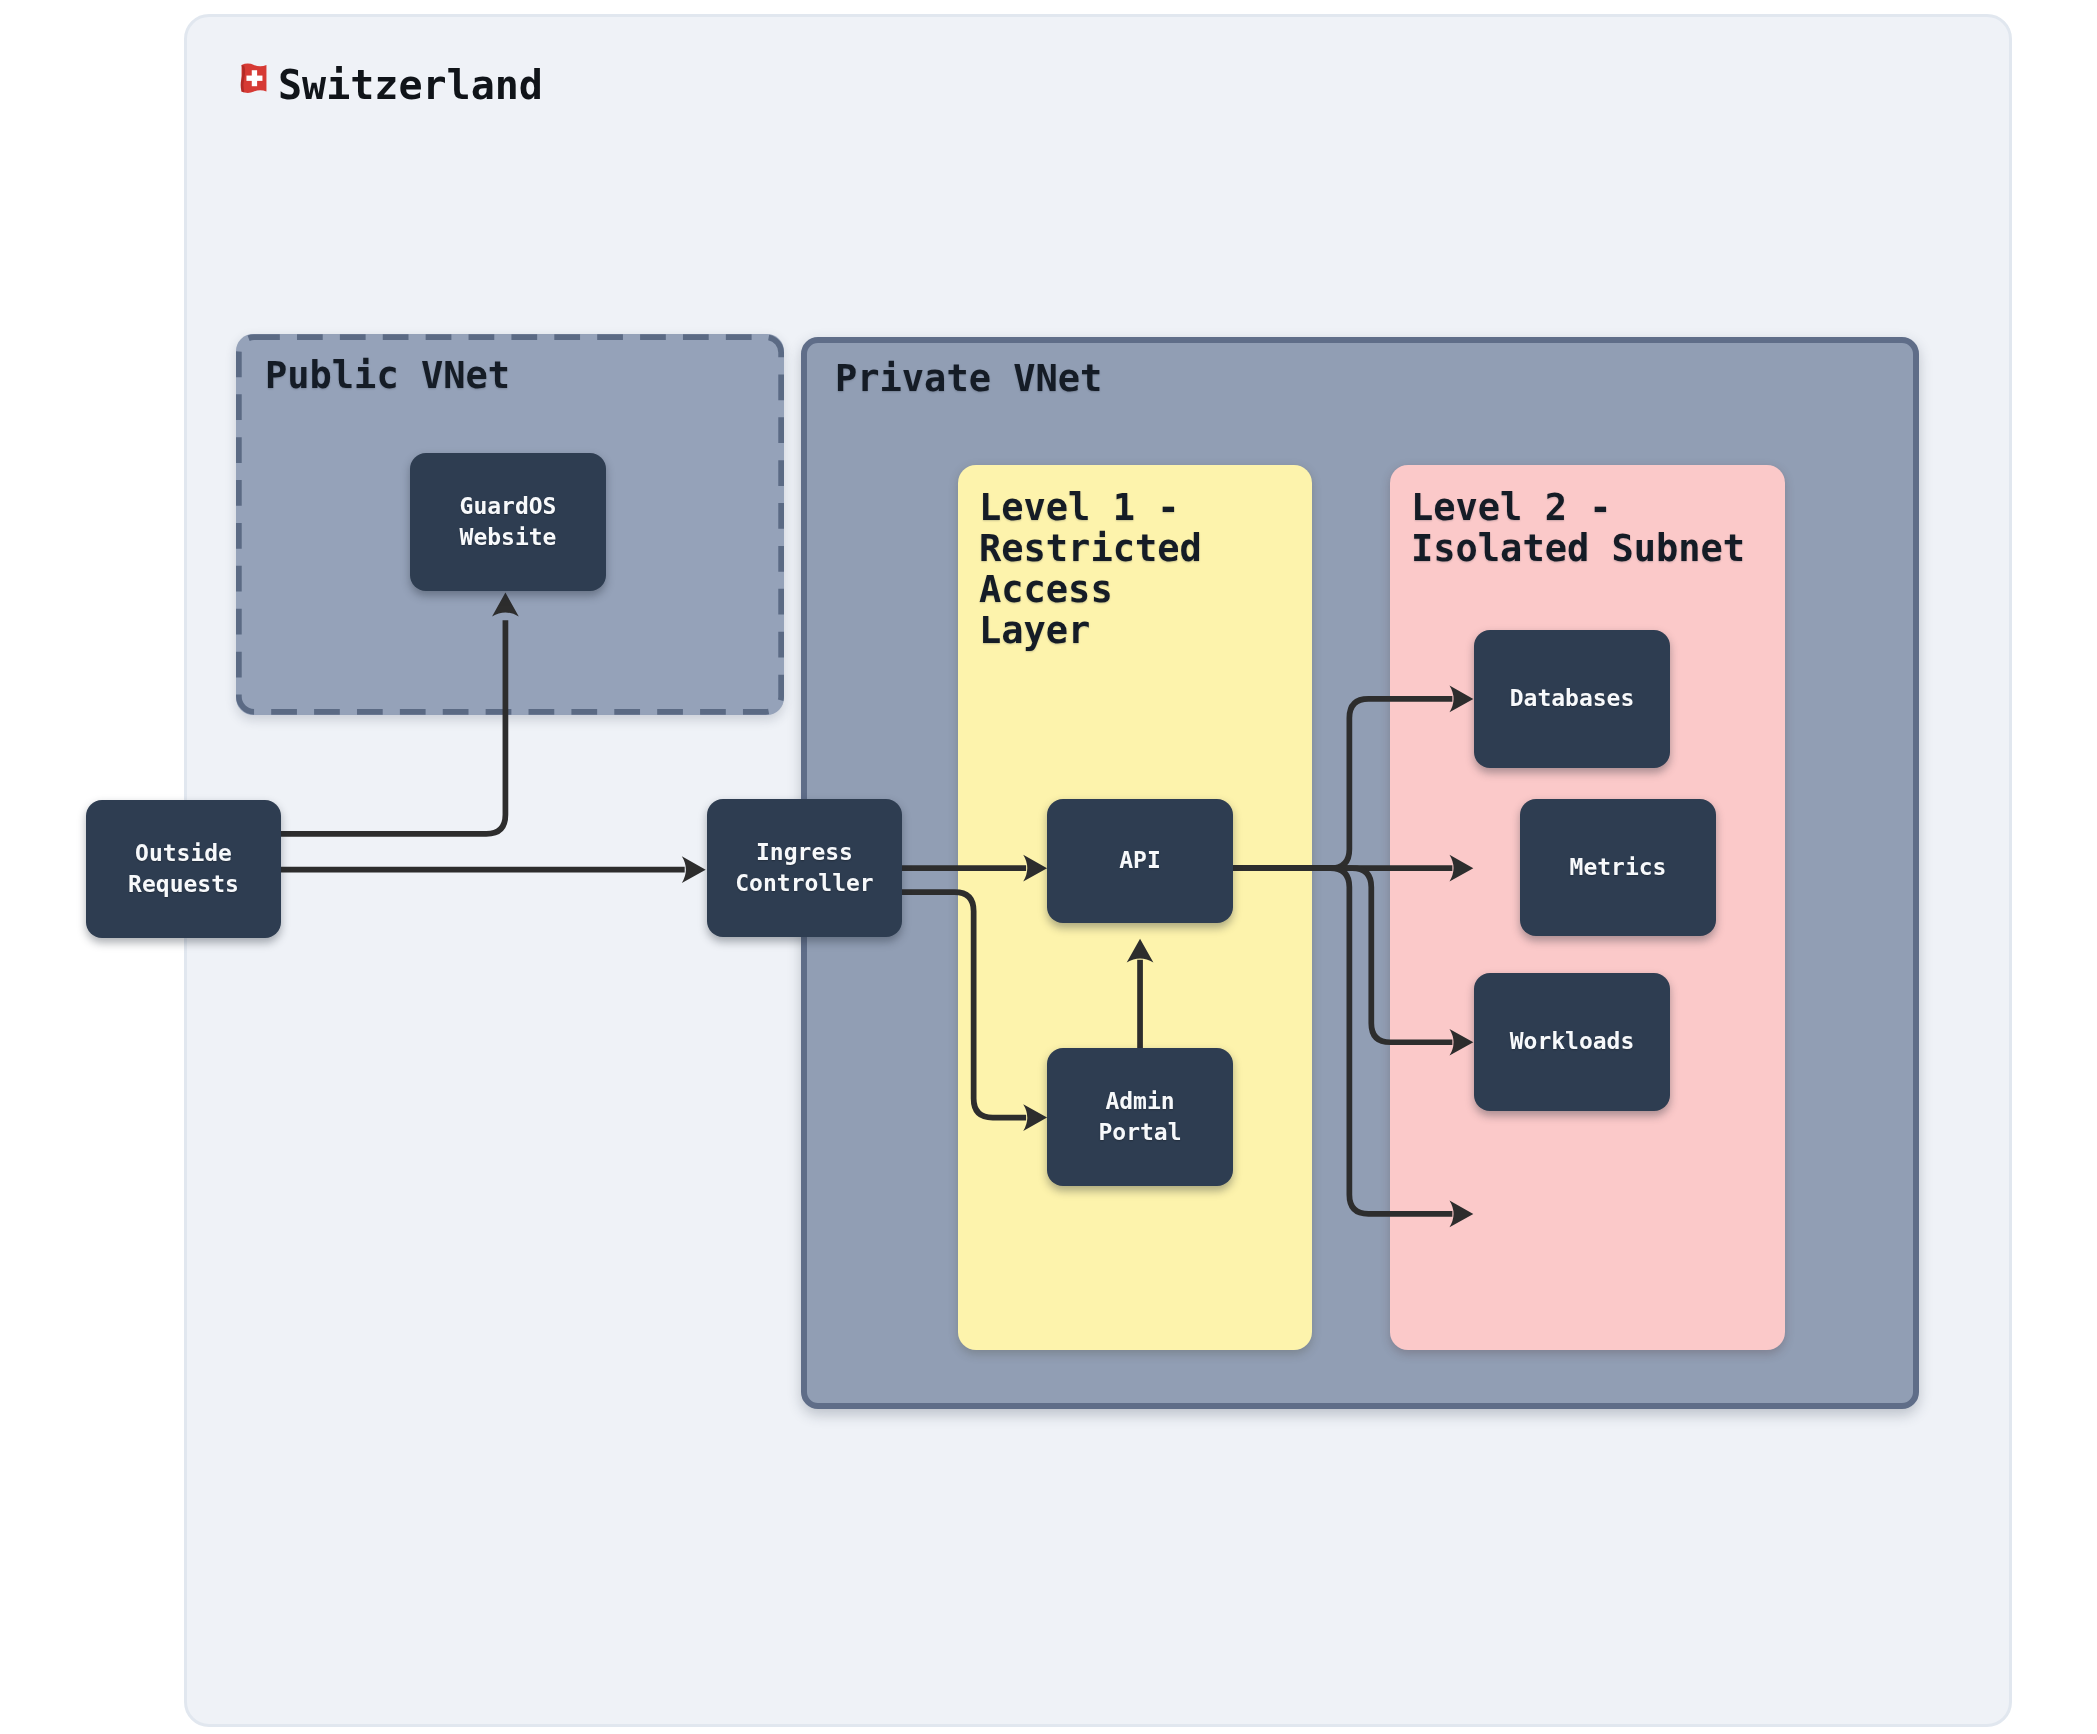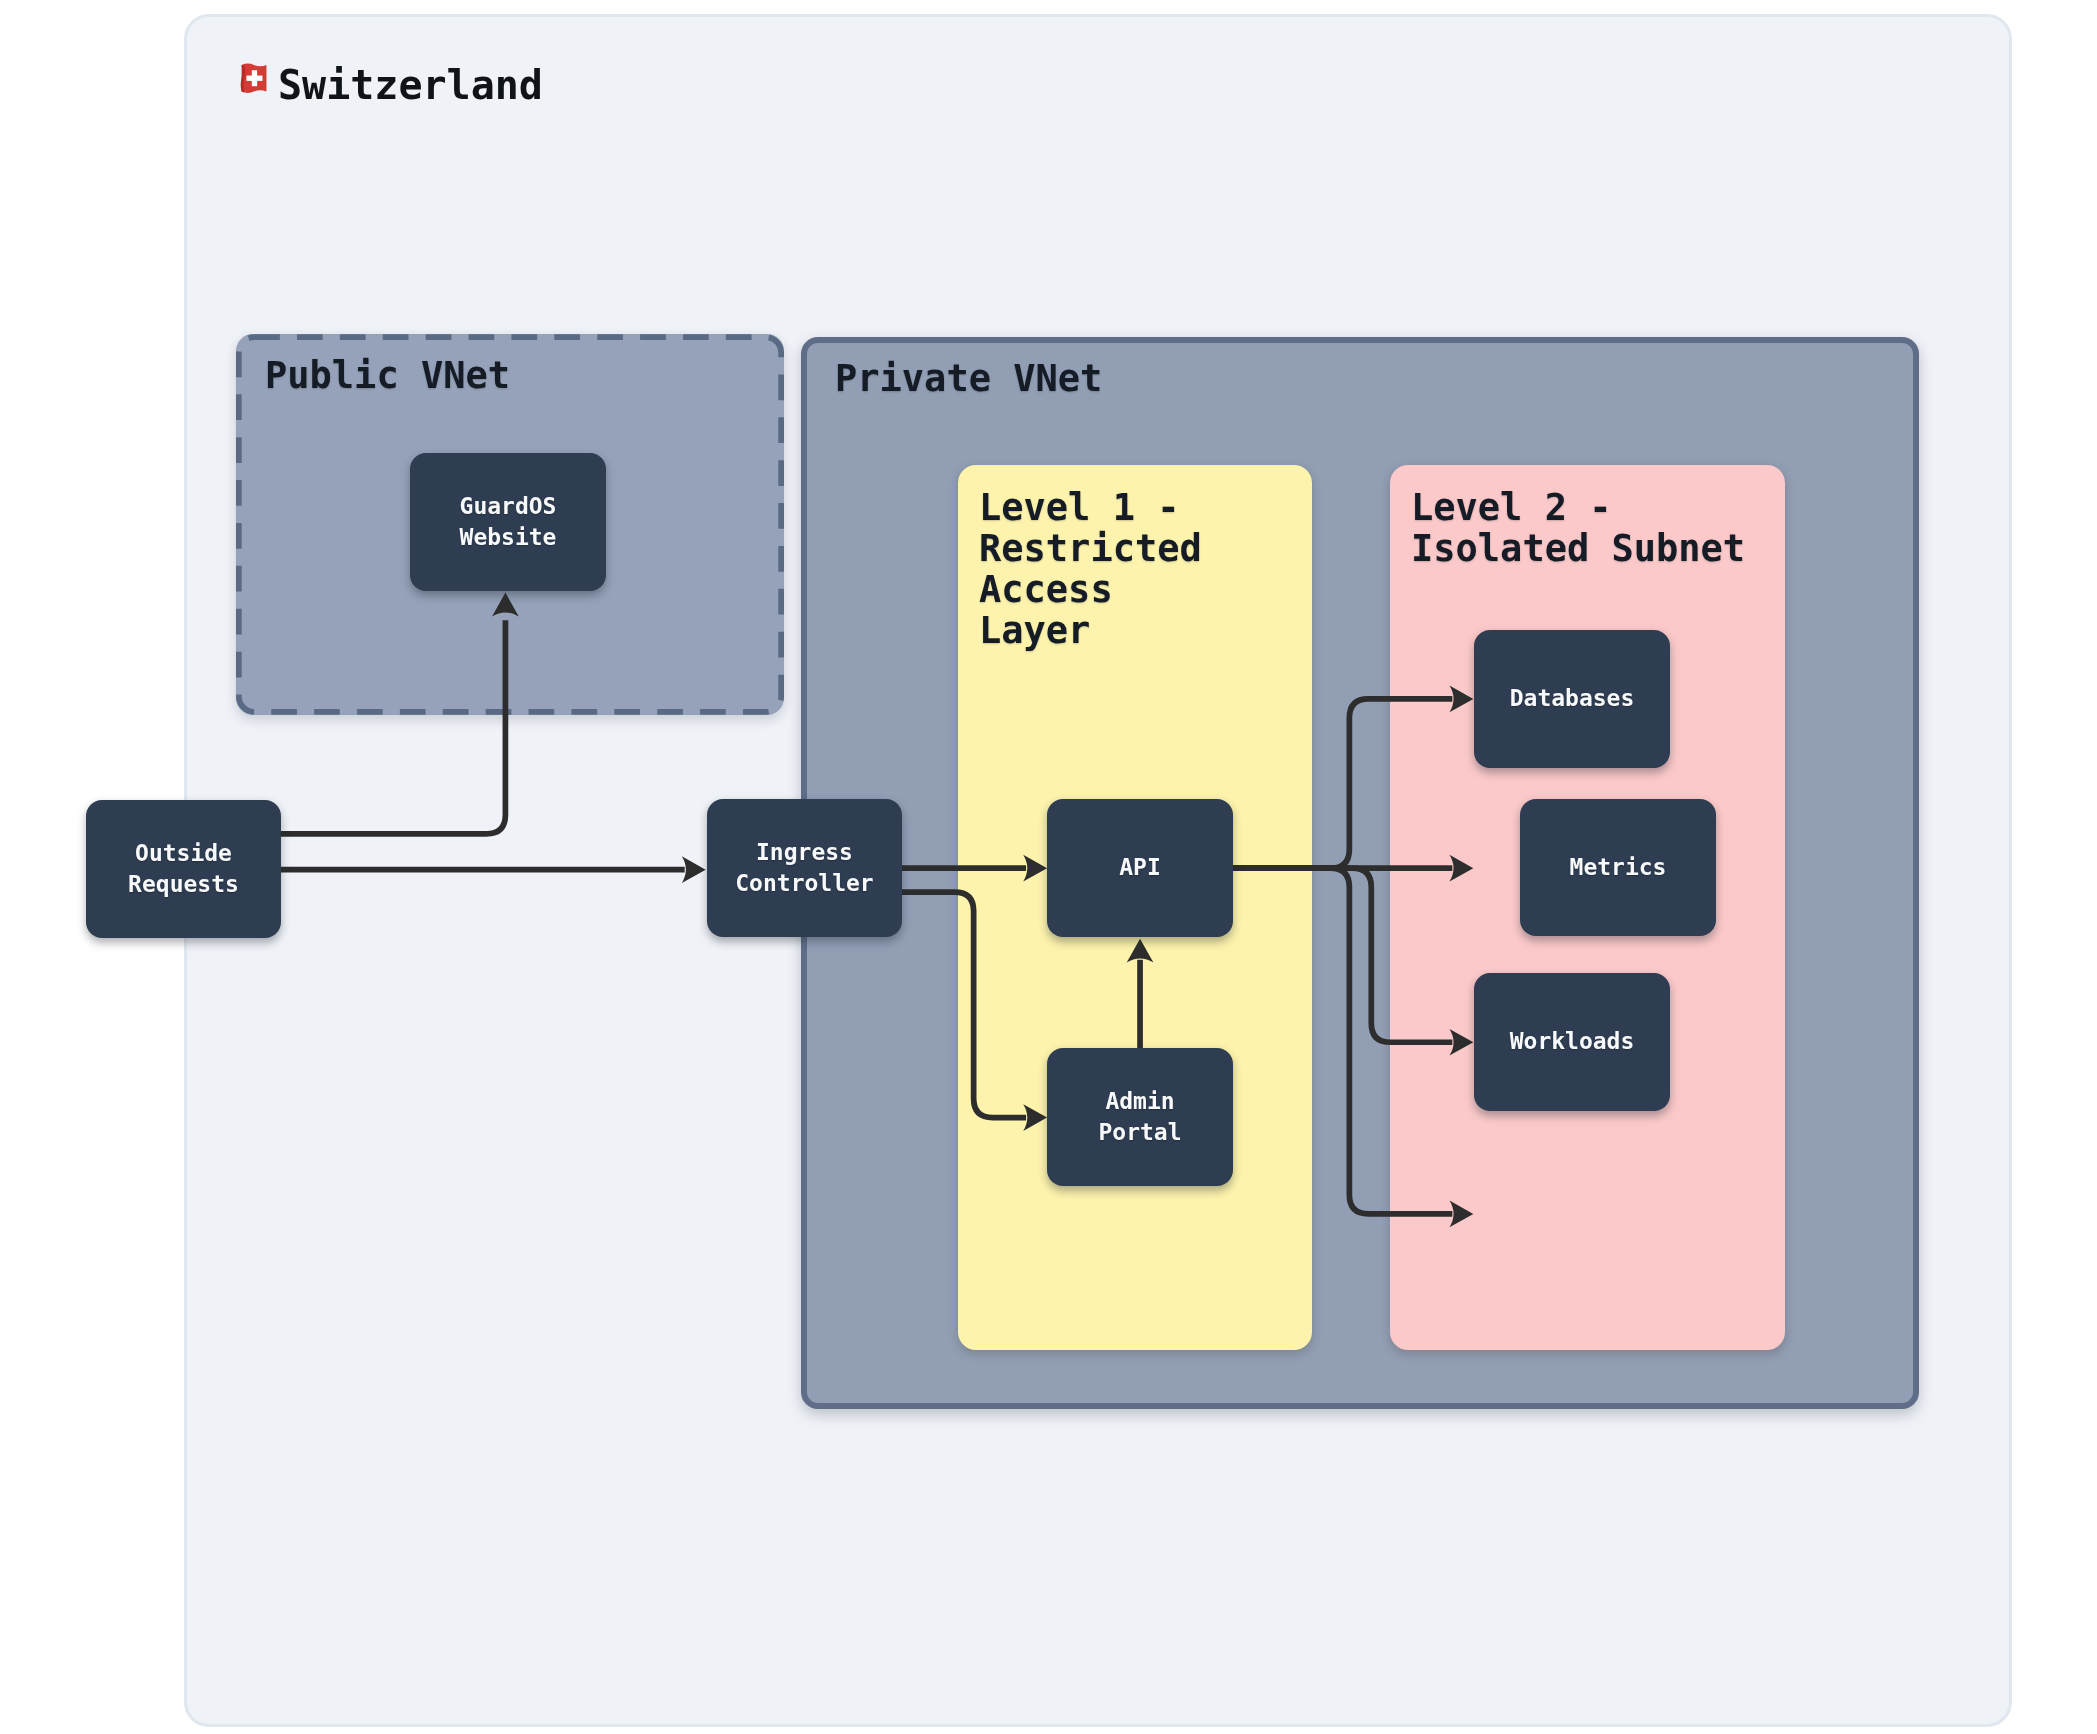--- a/index.html
+++ b/index.html
@@ -41,21 +41,21 @@
   svg.edges{position:absolute;left:0;top:0;width:2097px;height:1735px;z-index:5;pointer-events:none;}
 
   .node{position:absolute;background:var(--node-fill);border-radius:16px;z-index:6;
     display:flex;align-items:center;justify-content:center;text-align:center;
     color:var(--node-text);font-size:23px;line-height:31.5px;white-space:pre-line;
     box-shadow:0 4.3px 8.6px rgba(25,33,46,.35);text-shadow:0 1.4px 1.4px rgba(0,0,0,.25);}
 
   #n-outside{left:86px;top:800px;width:195px;height:138px;}
   #n-guardos{left:410px;top:453px;width:196px;height:138px;}
   #n-ingress{left:707px;top:799px;width:195px;height:138px;}
-  #n-api{left:1047px;top:799px;width:186px;height:138px;}
+  #n-api{left:1047px;top:799px;width:186px;height:124px;}
   #n-admin{left:1047px;top:1048px;width:186px;height:138px;}
   #n-databases{left:1474px;top:630px;width:196px;height:138px;}
   #n-metrics{left:1520px;top:799px;width:196px;height:137px;}
   #n-workloads{left:1474px;top:973px;width:196px;height:138px;}
   #n-models{left:1474px;top:1145px;width:196px;height:138px;}
 </style>
 </head>
 <body>
 
 <div class="stage">

